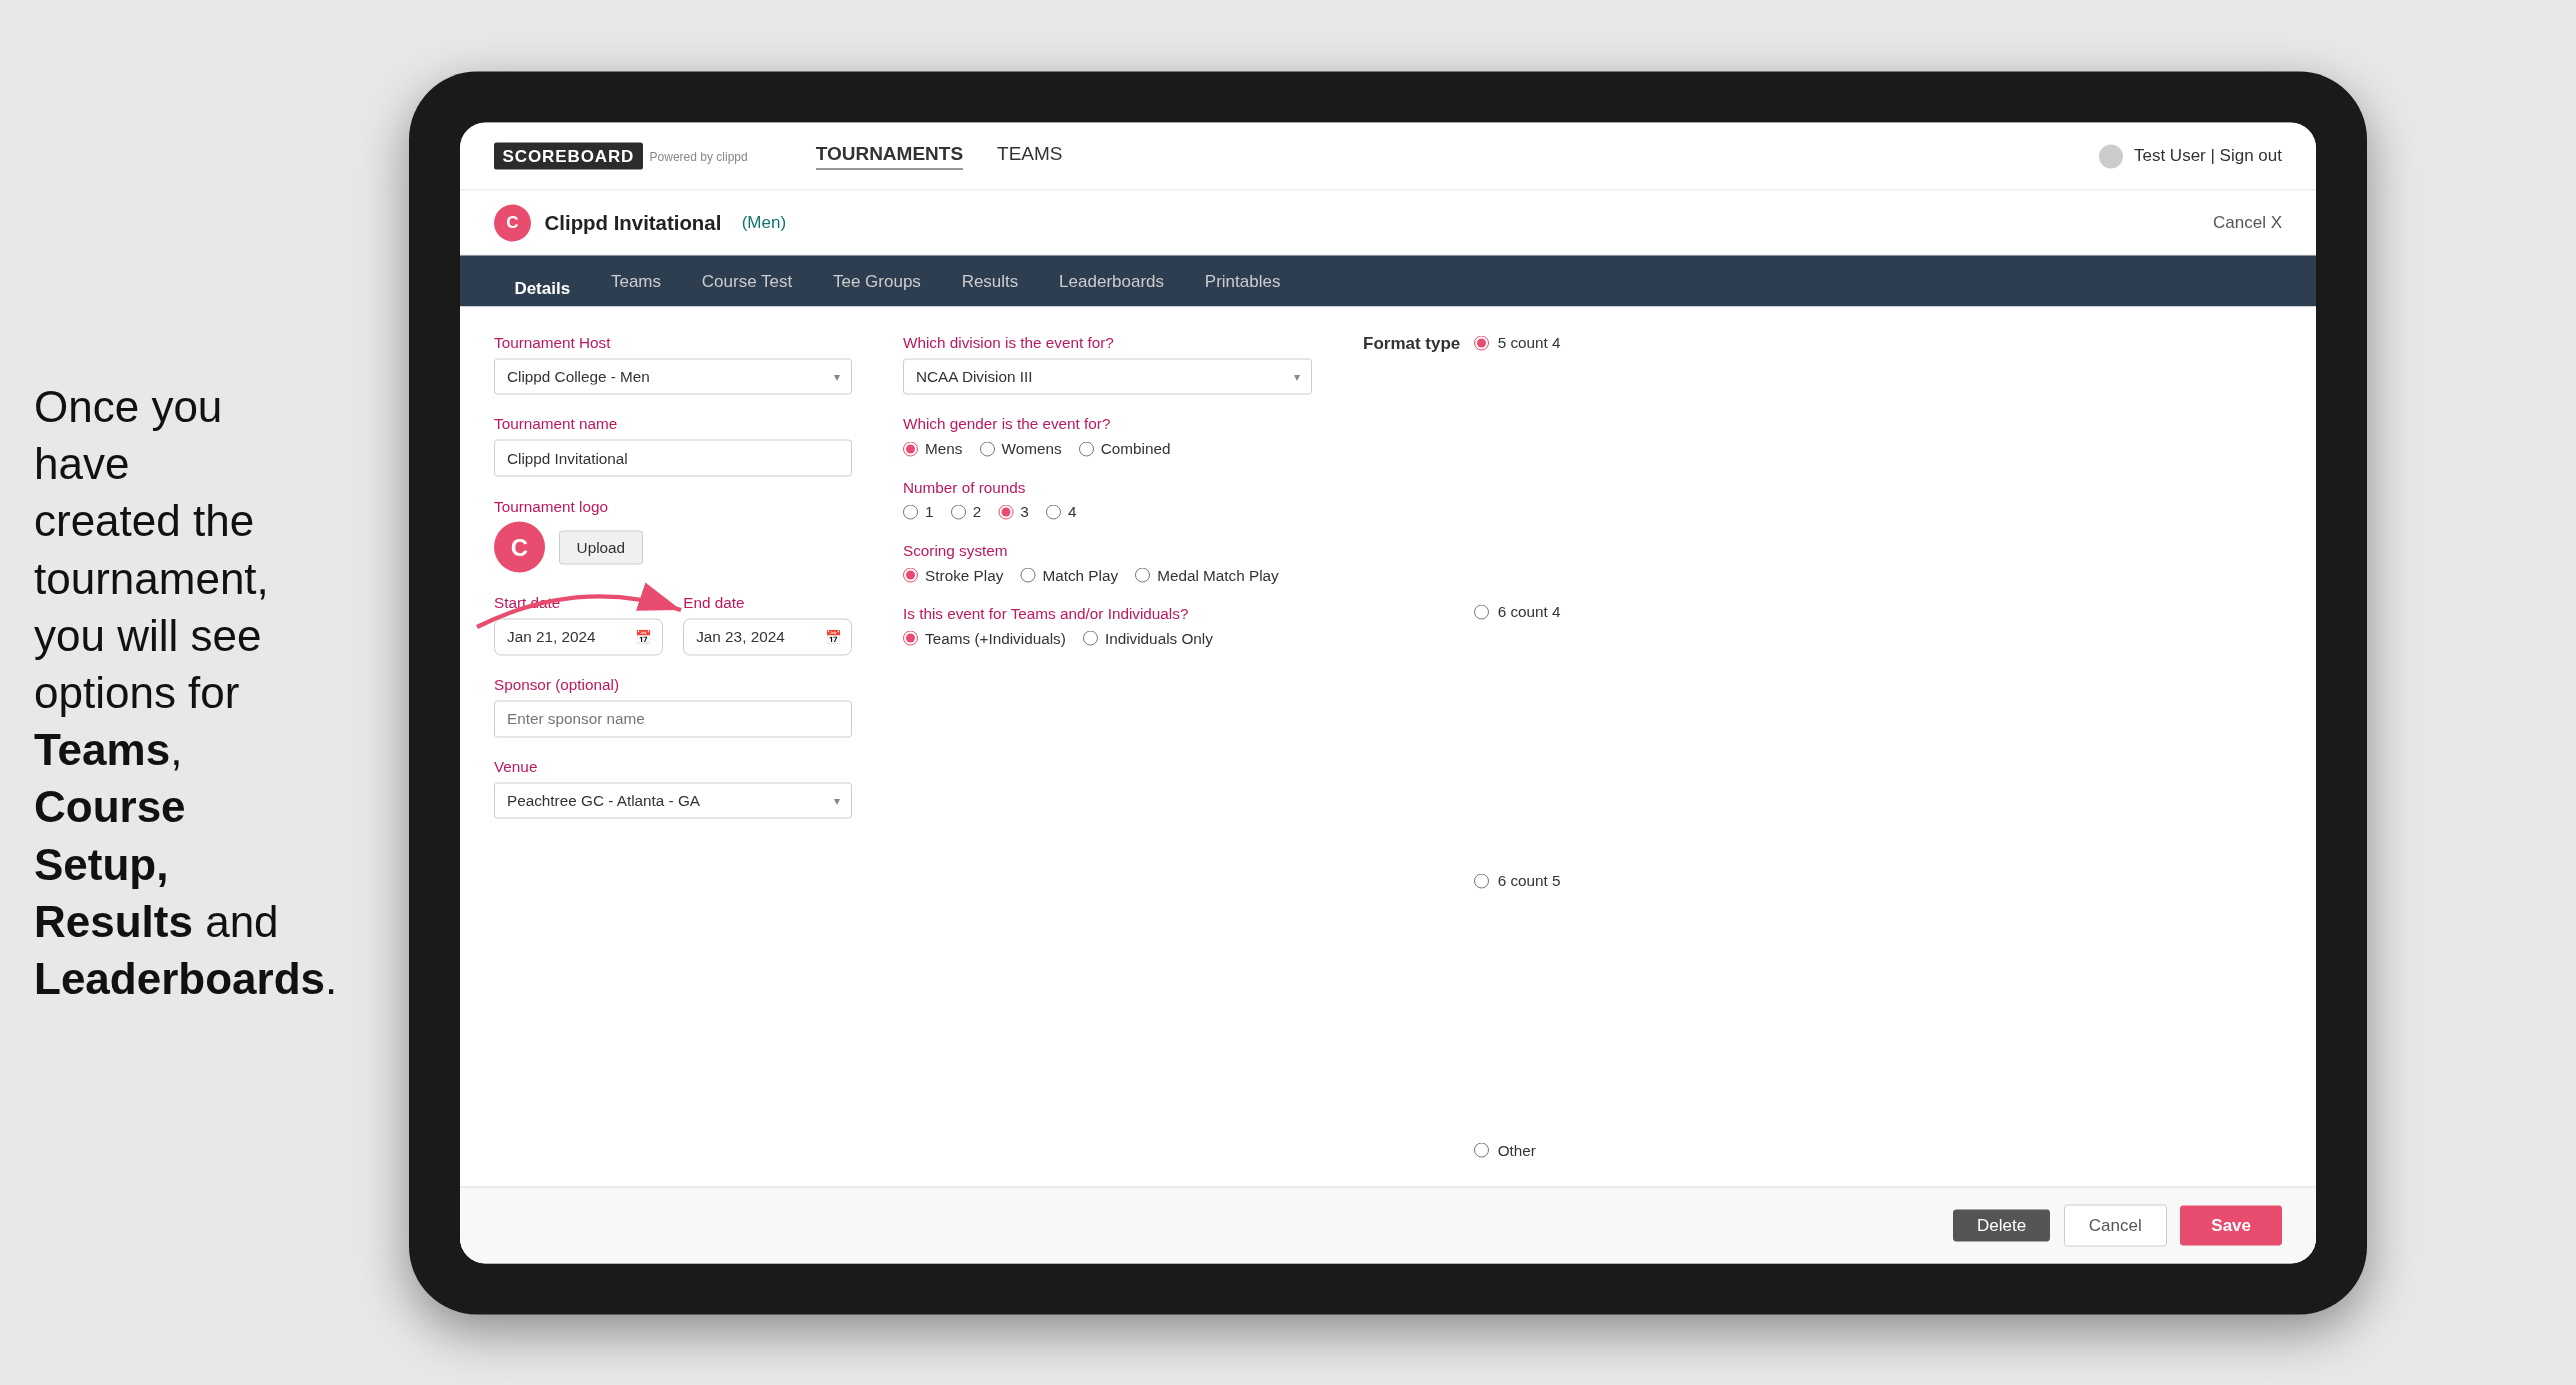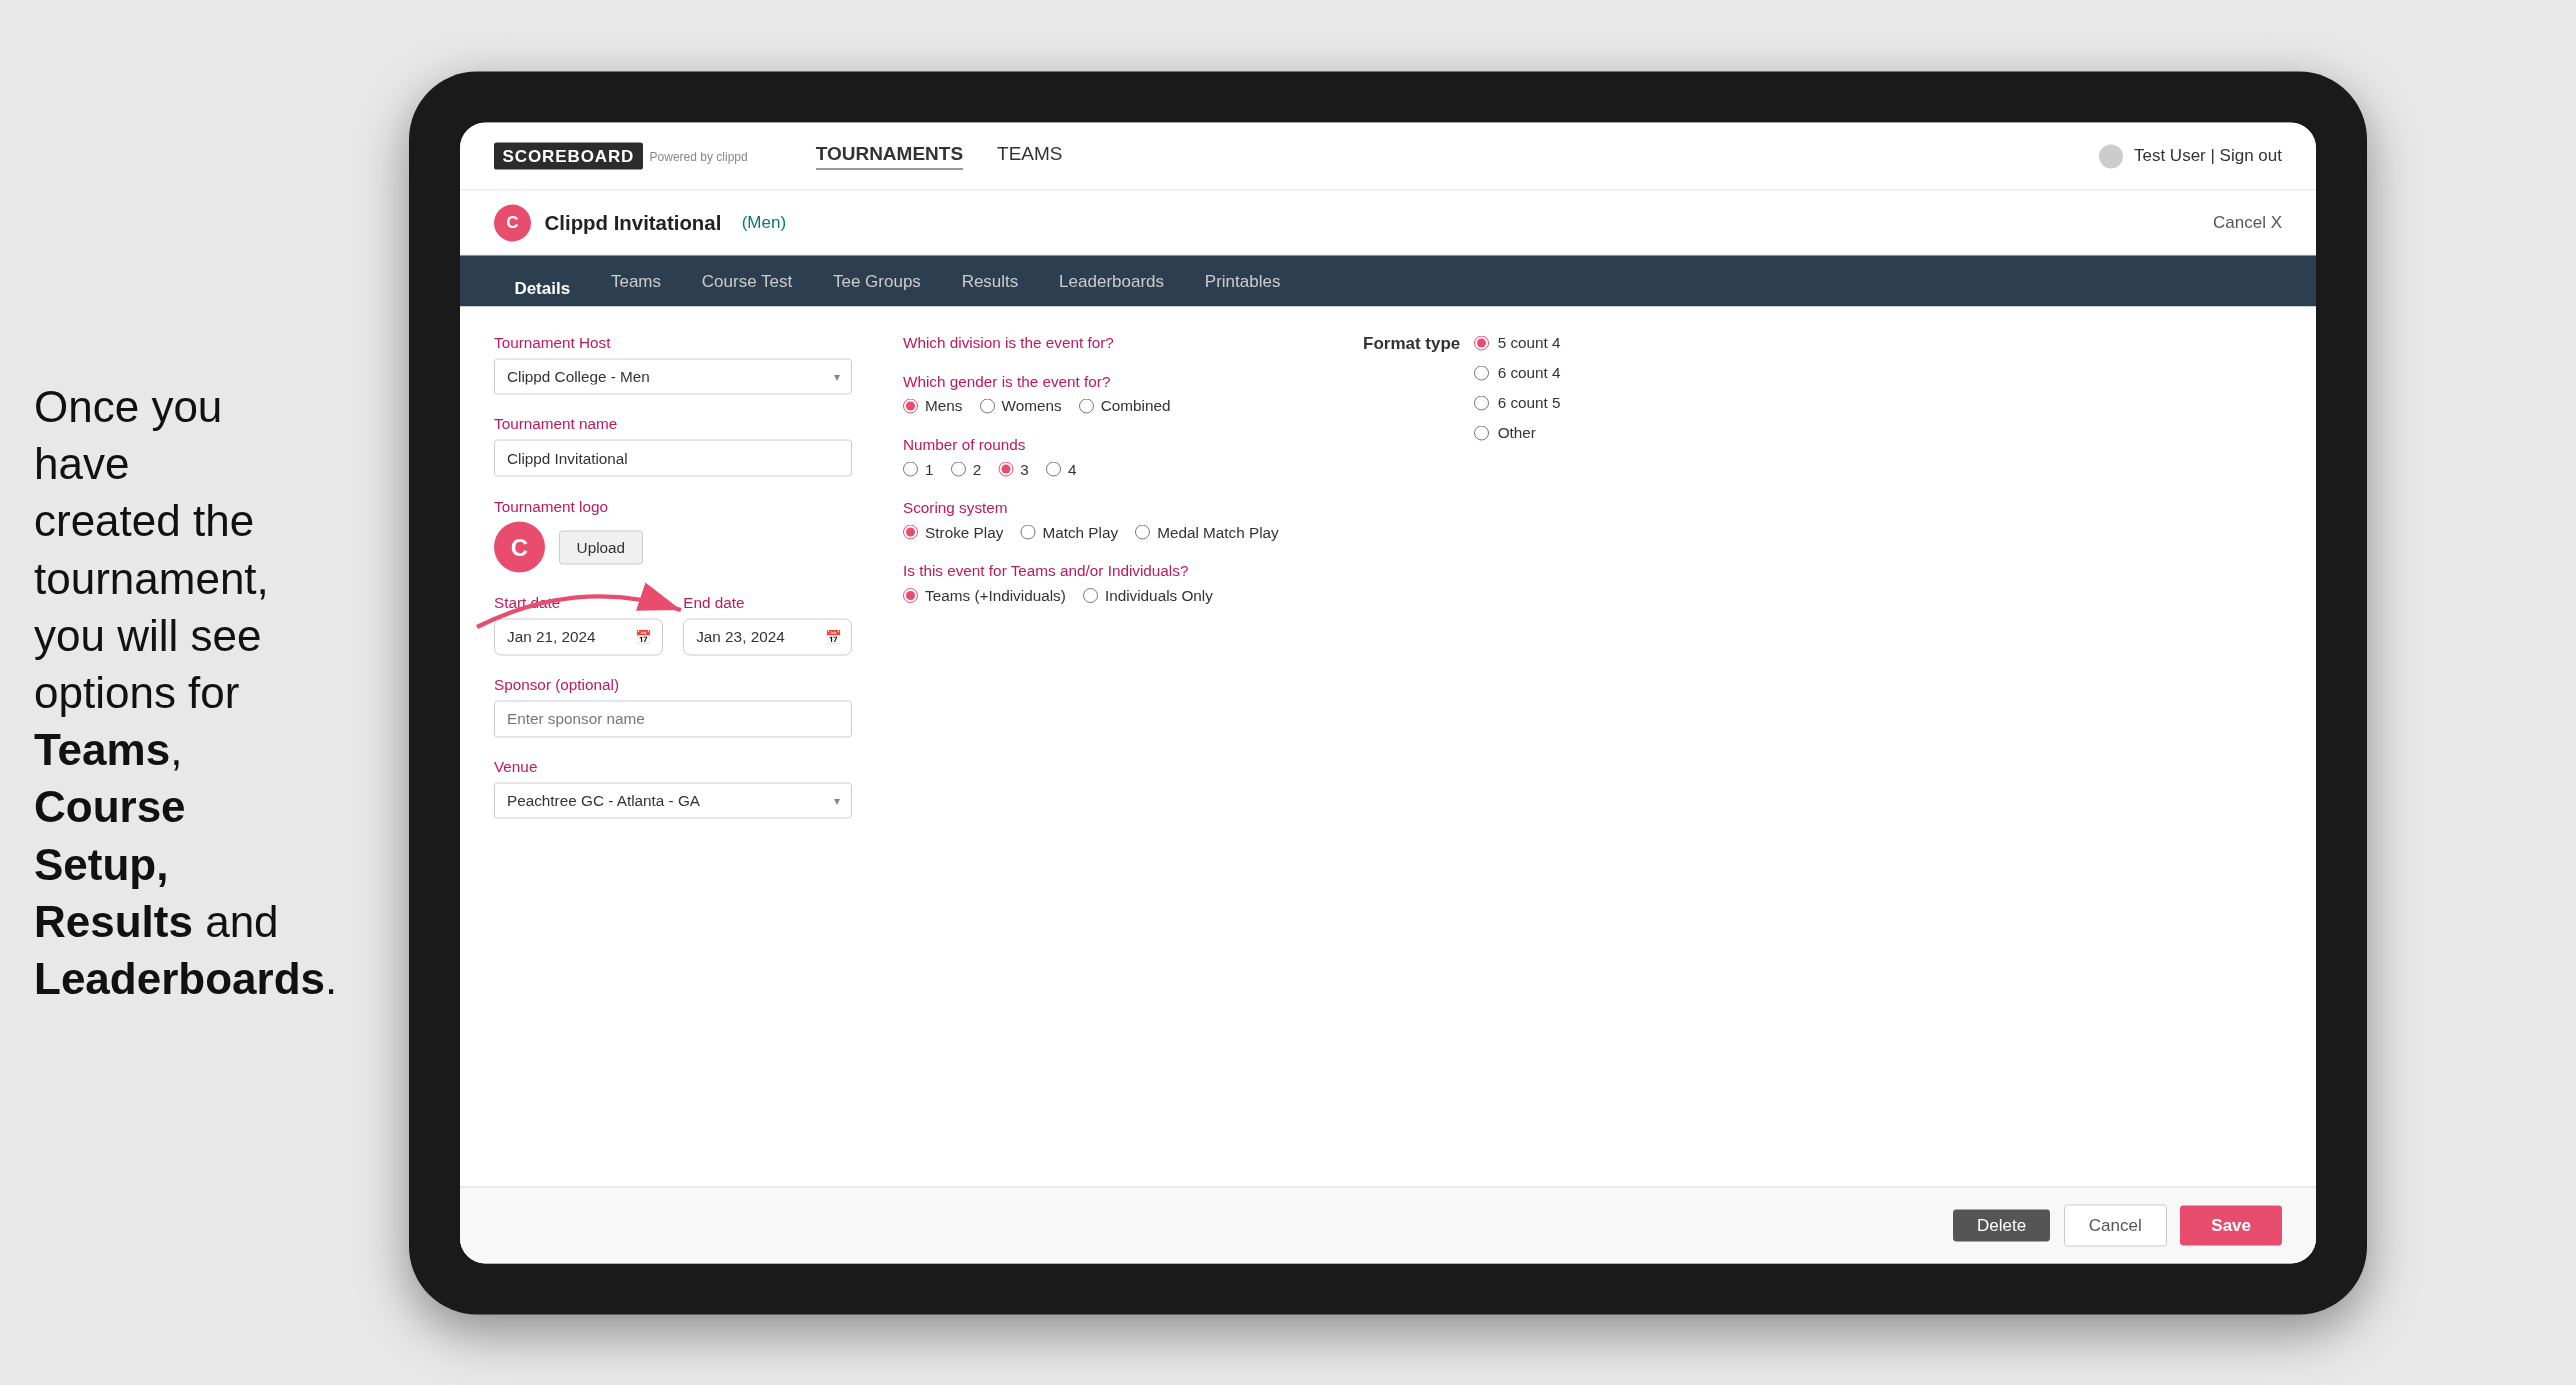--- a/index.html
+++ b/index.html
@@ -384,21 +384,22 @@
     .format-section-title {
       font-size: 17px;
       font-weight: 600;
       color: #333;
       margin-bottom: 6.8px;
     }
 
     .format-options {
       display: flex;
       flex-direction: column;
-      gap: 12px;
+      gap: 4px;
+      justify-content: space-between;
     }
 
     .format-radio-label {
       display: flex;
       align-items: center;
       gap: 8.5px;
       font-size: 15.3px;
       color: #333;
       cursor: pointer;
     }
@@ -587,20 +588,25 @@
               </select>
             </div>
           </div>
 
         </div>
 
         <div class="form-col-middle">
 
           <div class="form-group">
             <label class="form-label">Which division is the event for?</label>
+            <div class="form-select-wrapper">
+              <select class="form-select">
+                <option>NCAA Division III</option>
+              </select>
+            </div>
           </div>
 
           <div class="form-group">
             <label class="form-label">Which gender is the event for?</label>
             <div class="radio-group">
               <label class="radio-label">
                 <input class="radio-input" type="radio" name="gender" value="Mens" checked="" style="">
                 <span>Mens</span>
               </label>
               <label class="radio-label">

